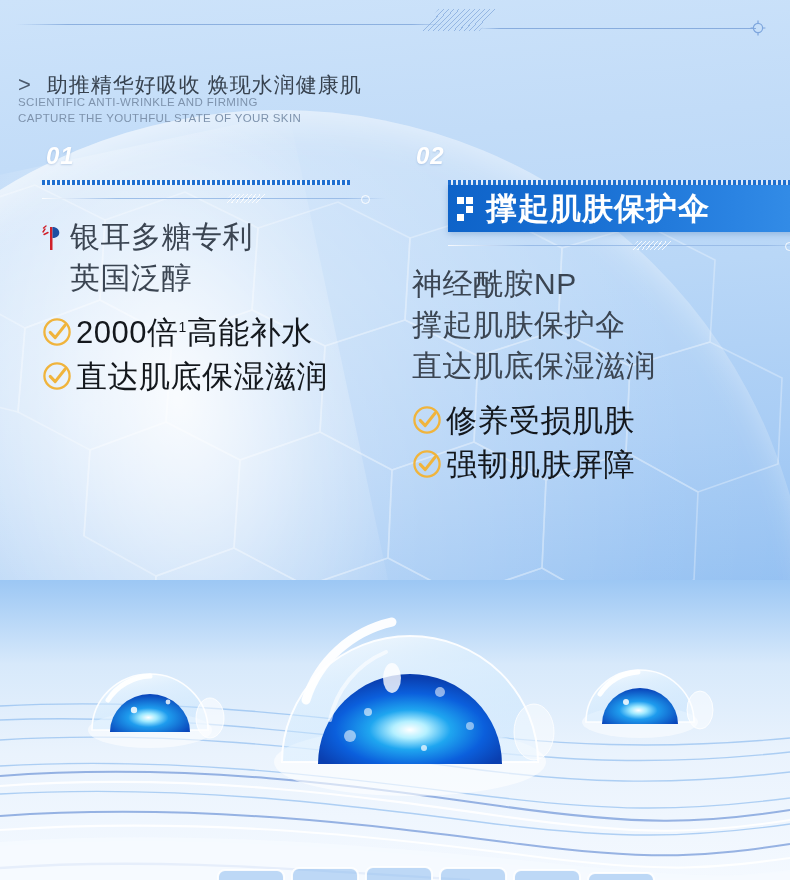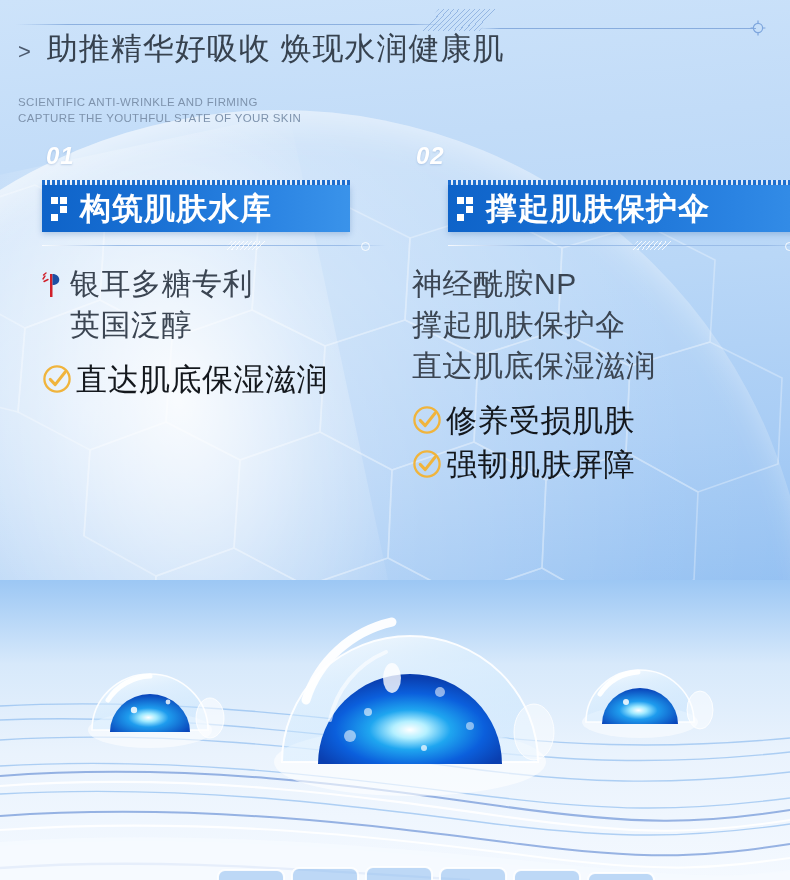--- a/index.html
+++ b/index.html
@@ -118,25 +118,26 @@
     align-items: baseline;
     gap: 16px;
   }
   .crumb-arrow {
     font-size: 22px;
     color: #4c5a6e;
     font-weight: 300;
     line-height: 1;
   }
   .crumb-title {
-    font-size: 31px;
+    font-size: 21px;
     color: #37424f;
     letter-spacing: 1px;
     line-height: 1;
     white-space: nowrap;
+    margin-top: 41px;
   }
 
   .sub-en {
     position: absolute;
     left: 18px;
     top: 94px;
     color: #7e93ad;
     font-size: 11.5px;
     letter-spacing: 0.35px;
     line-height: 16px;
@@ -449,29 +450,20 @@
   <div class="sub-en">
     <div>SCIENTIFIC ANTI-WRINKLE AND FIRMING</div>
     <div>CAPTURE THE YOUTHFUL STATE OF YOUR SKIN</div>
   </div>
 
   <div class="col col-left">
     <div class="num">01</div>
 
     <div class="banner-wrap">
       <div class="banner-ticks"></div>
-      <div class="banner">
-        <span class="banner-icon">
-            <i></i>
-            <i></i>
-            <i></i>
-            <i></i>
-          </span>
-        <span class="banner-text">构筑肌肤水库</span>
-      </div>
       <div class="banner-underline">
         <span class="bu-line"></span>
         <span class="bu-hatch"></span>
         <span class="bu-dot"></span>
       </div>
     </div>
 
     <div class="ing-list">
       <div class="ing-row">
         <svg class="p-mark" viewBox="0 0 26 30">
@@ -480,20 +472,27 @@
           <path d="M10.5 4 C 19 4, 20 15, 10.5 15 Z" fill="#1c4fa3"></path>
         </svg>
         <span class="ing-text">银耳多糖专利</span>
       </div>
       <div class="ing-row indent">
         <span class="ing-text">英国泛醇</span>
       </div>
     </div>
 
     <div class="benefits">
+      <div class="ben-row">
+        <svg class="check" viewBox="0 0 30 30">
+          <circle cx="15" cy="15" r="12.6" fill="none" stroke="#f0b43c" stroke-width="2.3"></circle>
+          <path d="M8.2 15.4 L13.2 20.6 L23 8.2" fill="none" stroke="#f0b43c" stroke-width="3" stroke-linecap="round" stroke-linejoin="round"></path>
+        </svg>
+        <span class="ben-text"><span>2000倍</span><sup>1</sup><span>高能补水</span></span>
+      </div>
       <div class="ben-row">
         <svg class="check" viewBox="0 0 30 30">
           <circle cx="15" cy="15" r="12.6" fill="none" stroke="#f0b43c" stroke-width="2.3"></circle>
           <path d="M8.2 15.4 L13.2 20.6 L23 8.2" fill="none" stroke="#f0b43c" stroke-width="3" stroke-linecap="round" stroke-linejoin="round"></path>
         </svg>
         <span class="ben-text">直达肌底保湿滋润</span>
       </div>
     </div>
   </div>
 

